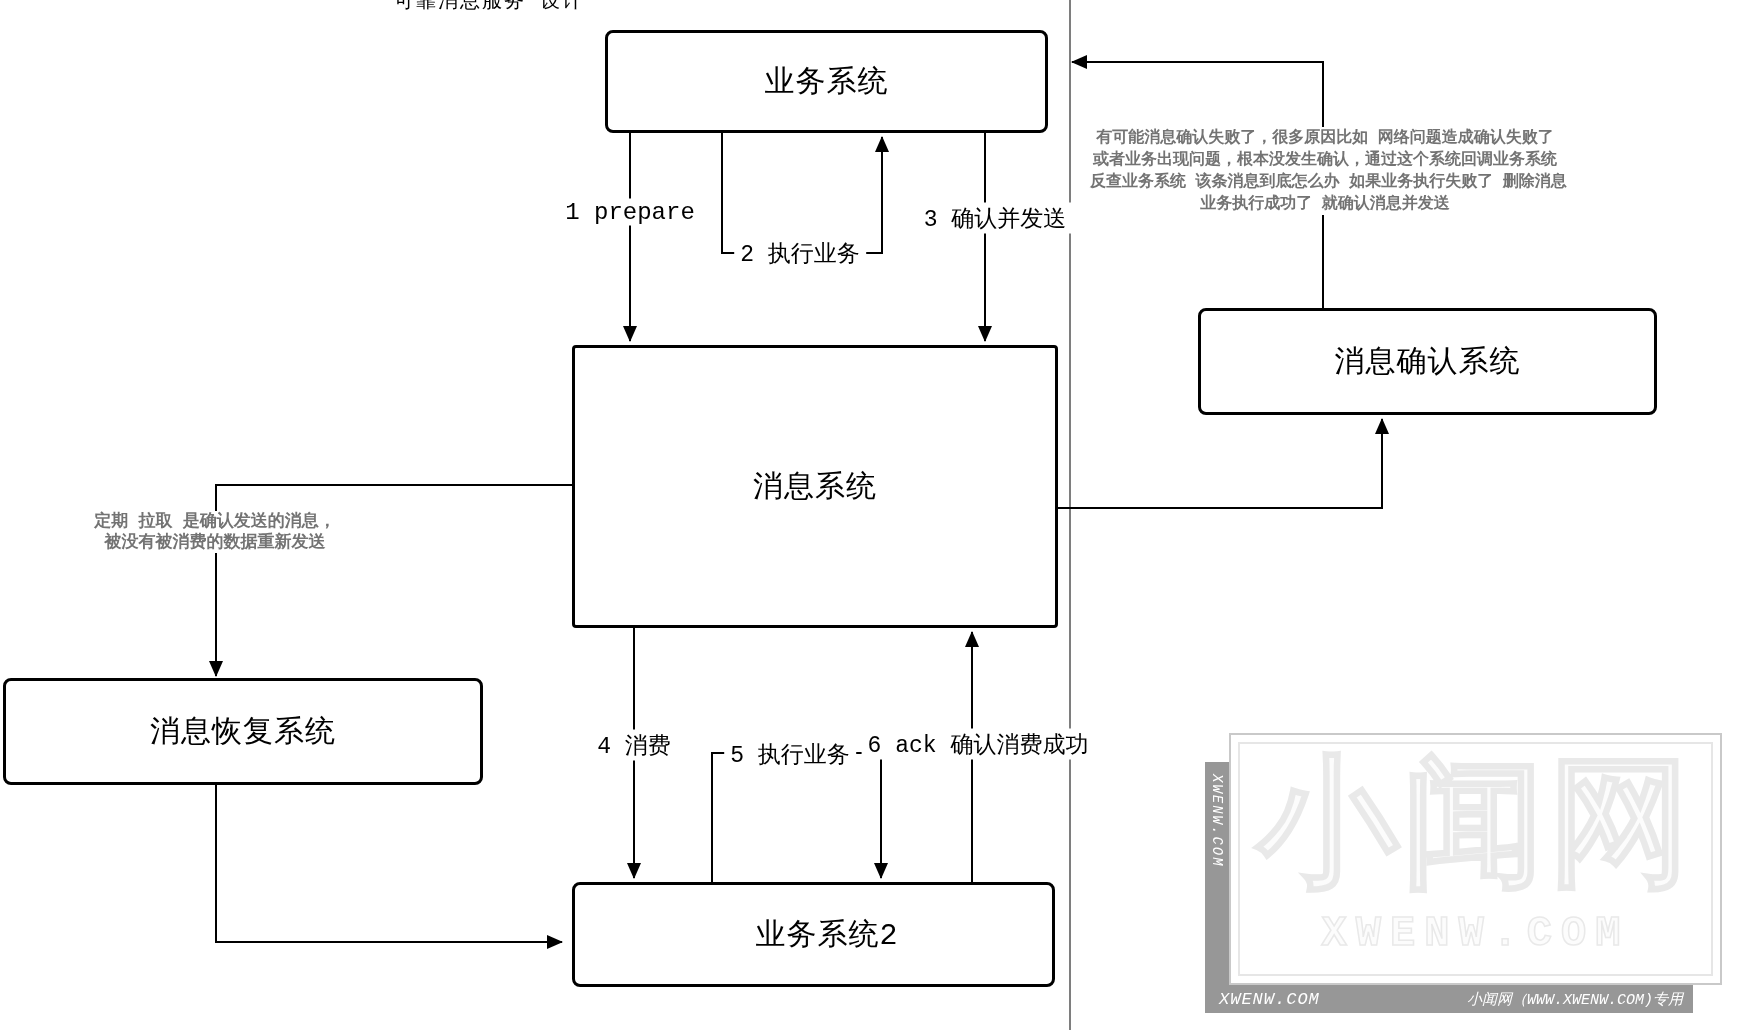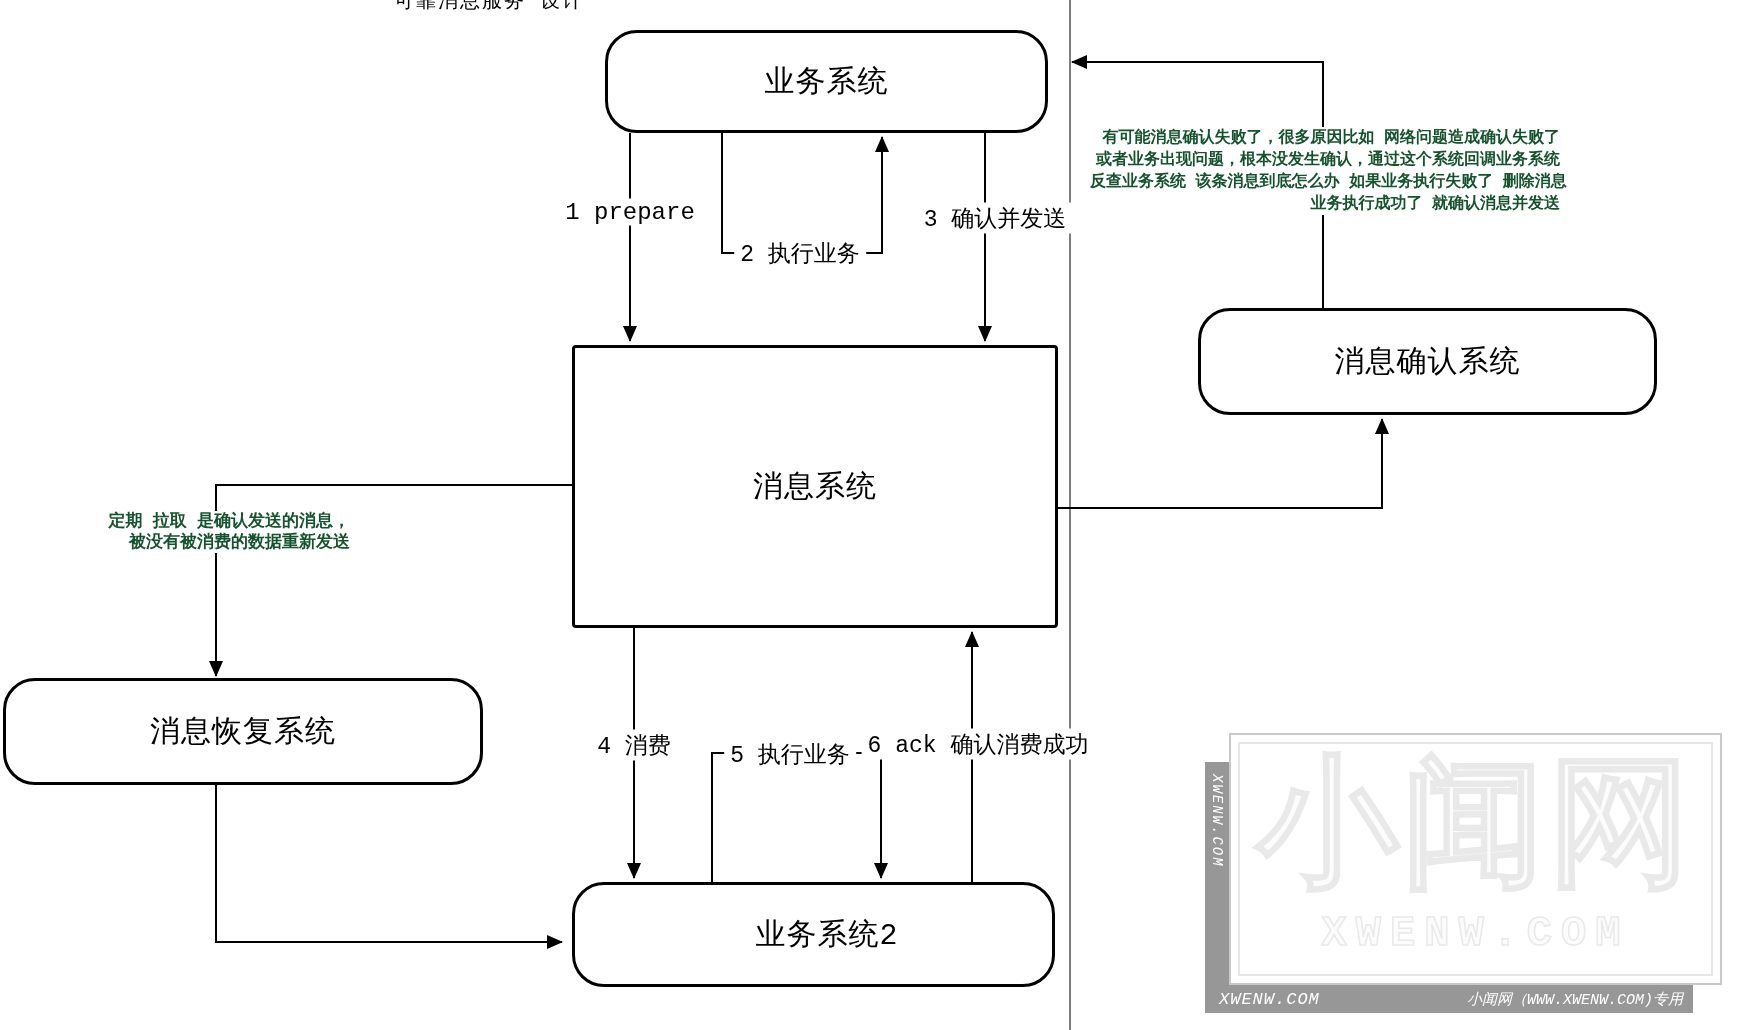--- a/index.html
+++ b/index.html
@@ -7,41 +7,41 @@
     position:relative;width:1750px;height:1030px;background:#ffffff;overflow:hidden;
     font-family:Liberation Mono, monospace;color:#000;
   }
   .page-title{
     position:absolute;left:394px;top:-13px;font-size:20px;letter-spacing:2px;
     white-space:nowrap;color:#000;
   }
   .divider{position:absolute;left:1069px;top:0;width:2px;height:1030px;background:#7e7e7e;}
   svg.edges{position:absolute;left:0;top:0;z-index:2;}
   .node{
-    position:absolute;z-index:4;background:#fff;border:3px solid #000;border-radius:32px;
+    position:absolute;z-index:4;background:#fff;border:3px solid #000;border-radius:8px;
     display:flex;align-items:center;justify-content:center;font-size:30px;letter-spacing:1px;
     box-sizing:border-box;white-space:nowrap;
   }
   #node-biz1{left:605px;top:30px;width:443px;height:103px;}
   #node-msg{left:572px;top:345px;width:486px;height:283px;border-radius:4px;}
   #node-confirm{left:1198px;top:308px;width:459px;height:107px;}
   #node-recover{left:3px;top:678px;width:480px;height:107px;}
   #node-biz2{left:572px;top:882px;width:483px;height:105px;padding-left:27px;}
   .edge-label{
     position:absolute;z-index:3;transform:translate(-50%,-50%);background:#fff;
     padding:0 6px;font-size:23px;white-space:nowrap;
   }
   #label-e1{left:630px;top:212px;font-size:24px;}
   #label-e2{left:800px;top:253px;}
   #label-e3{left:995px;top:218px;}
   #label-e4{left:634px;top:745px;}
   #label-e5{left:790px;top:754px;}
   #label-e6{left:978px;top:744px;}
   .annotation{
-    position:absolute;z-index:3;background:#fff;font-weight:bold;text-align:right;color:#14532d;
+    position:absolute;z-index:3;background:#fff;font-weight:bold;text-align:center;color:#737373;
   }
   .annotation div{white-space:nowrap;}
   #note-right{left:1090px;top:127px;width:470px;font-size:16px;line-height:22px;}
   #note-left{left:80px;top:511px;width:270px;font-size:17px;line-height:21px;}
   
   .wm{position:absolute;left:1205px;top:733px;width:517px;height:280px;z-index:5;}
   .wm-side{
     position:absolute;left:0;top:29px;width:24px;height:251px;background:#979797;
     display:flex;justify-content:center;
   }

